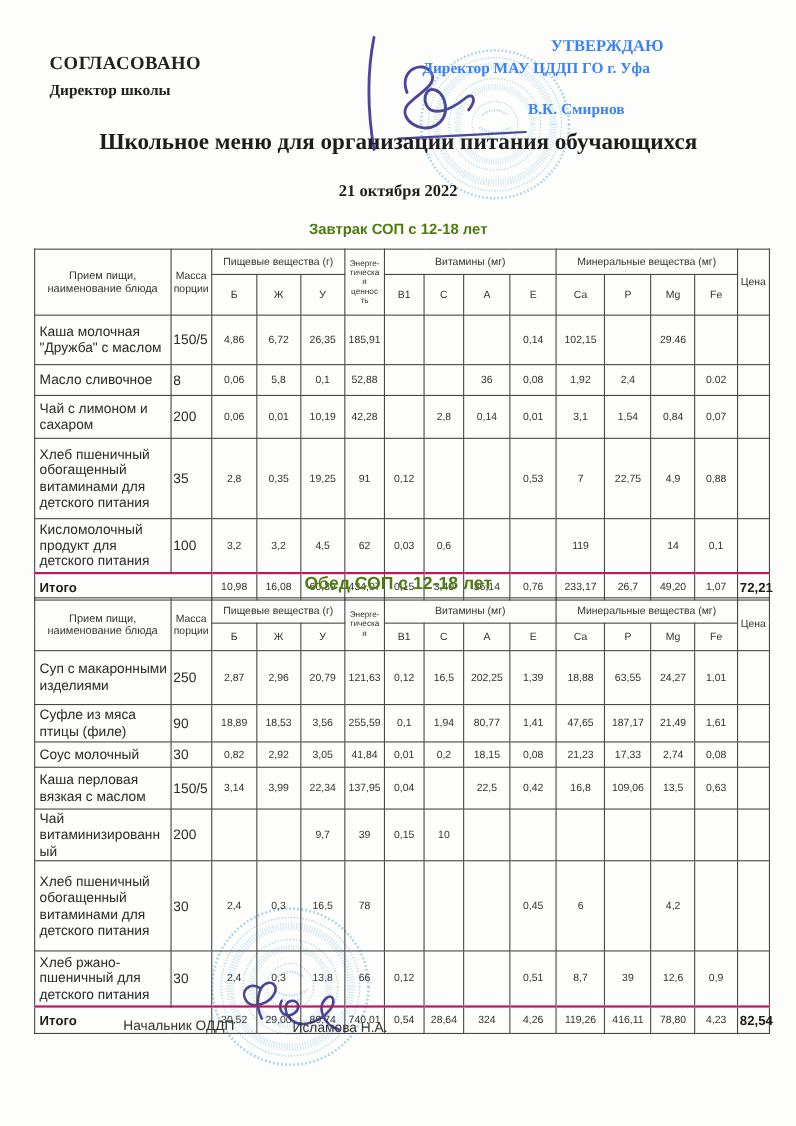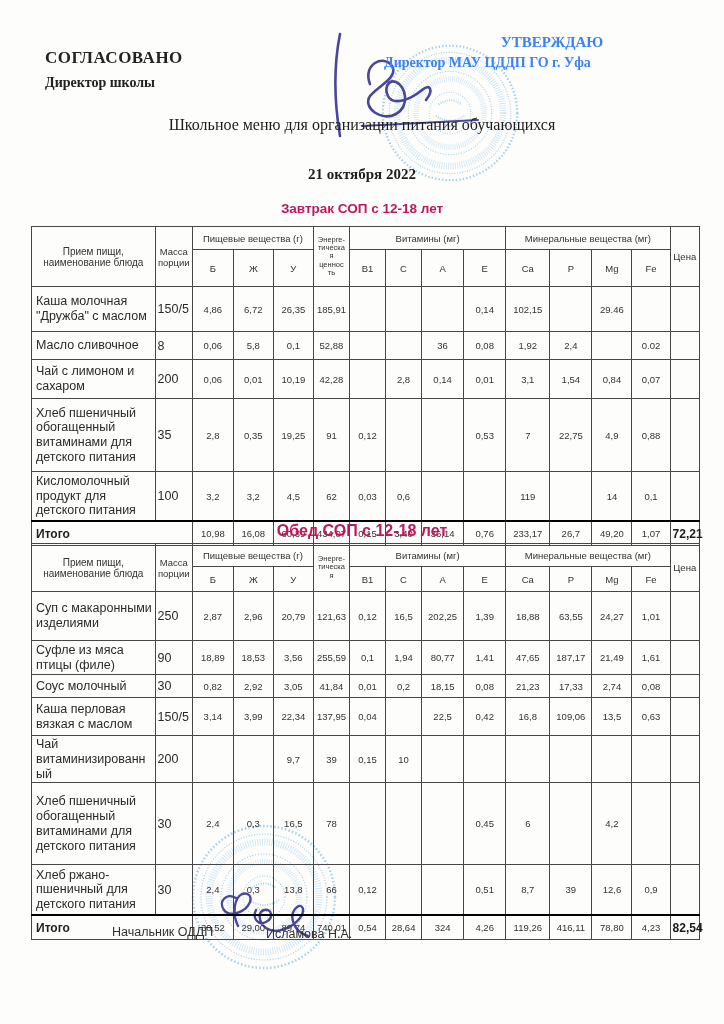--- a/index.html
+++ b/index.html
@@ -12,41 +12,41 @@
     overflow:hidden;
   }
   
   .approve-left{position:absolute;left:45px;top:48px;font-family:"Liberation Serif", serif;font-weight:bold;color:#222;}
   .approve-left .t1{font-size:17px;letter-spacing:.5px;}
   .approve-left .t2{font-size:14px;margin-top:7px;}
   .approve-right{position:absolute;left:372px;top:34px;width:300px;font-family:"Liberation Serif", serif;font-weight:bold;color:#3b82f6;}
   .approve-right .t1{font-size:15px;text-align:center;padding-left:60px;}
   .approve-right .t2{font-size:14px;margin-top:4px;padding-left:12px;white-space:nowrap;}
   .approve-right .t3{font-size:14px;margin-top:22px;padding-left:108px;}
-  .doc-title{position:absolute;left:0;top:116px;width:100%;text-align:center;font-family:"Liberation Serif", serif;font-weight:normal;font-size:16px;color:#1d1d1d;}
+  .doc-title{position:absolute;left:0;top:116px;width:100%;text-align:center;font-family:"Liberation Serif", serif;font-weight:bold;font-size:21px;color:#1d1d1d;}
   .doc-date{position:absolute;left:0;top:166px;width:100%;text-align:center;font-family:"Liberation Serif", serif;font-weight:bold;font-size:15px;color:#1d1d1d;}
-  .caption{position:absolute;width:100%;text-align:center;font-weight:bold;color:#be185d;}
+  .caption{position:absolute;width:100%;text-align:center;font-weight:bold;color:#4d7c0f;}
   .caption.c1{top:201px;font-size:13.5px;}
   .caption.c2{top:522px;font-size:16px;}
   
   table.menu{position:absolute;left:31px;width:669px;border-collapse:collapse;table-layout:fixed;background:transparent;}
   table.menu[data-table="0"]{top:226px;}
   table.menu[data-table="1"]{top:543px;}
   table.menu th, table.menu td{border:1px solid #474747;padding:1px 2px;vertical-align:middle;}
   table.menu{border:1.5px solid #3d3d3d;}
   table.menu th{font-weight:normal;font-size:9.5px;text-align:center;color:#333;}
   table.menu th.dish-h{font-size:10px;}
   table.menu th.energy-h{font-size:7.5px;line-height:1.1;white-space:pre-line;padding:0;}
   table.menu tr.grouprow th{height:20px;margin-left:32px;}
   table.menu[data-table="0"] tr.subrow th{height:34px;}
   table.menu[data-table="1"] tr.subrow th{height:22px;}
   table.menu td.dish{font-size:12.5px;text-align:left;padding-left:4px;line-height:1.18;color:#2a2a2a;overflow-wrap:break-word;}
   table.menu td.mass{font-size:12.5px;color:#2a2a2a;}
   table.menu td.num{font-size:9.5px;text-align:center;color:#333;}
-  table.menu tr.total td{border-top:2px solid #000000;}
+  table.menu tr.total td{border-top:2px solid #be185d;}
   table.menu td.total-label{font-size:12px;font-weight:bold;text-align:left;padding-left:4px;color:#1f1f1f;height:21px;}
   table.menu td.price-total{font-size:12px;font-weight:bold;color:#1b1b1b;}
   
   .footer-pos{position:absolute;left:112px;top:925px;font-size:12.5px;color:#333;}
   .footer-name{position:absolute;left:266px;top:927px;font-size:12.5px;color:#333;}
   
   .stamp{position:absolute;pointer-events:none;}
   .stamp-top{left:379px;top:42px;width:142px;height:142px;}
   .stamp-bottom{left:189px;top:822px;width:150px;height:150px;}
   .sig{position:absolute;pointer-events:none;}
@@ -97,20 +97,21 @@
     </g>
   </svg>
 
   <div class="approve-left">
     <div class="t1">СОГЛАСОВАНО</div>
     <div class="t2">Директор школы</div>
   </div>
   <div class="approve-right">
     <div class="t1">УТВЕРЖДАЮ</div>
     <div class="t2">Директор МАУ ЦДДП ГО г. Уфа</div>
+    <div class="t3">В.К. Смирнов</div>
   </div>
 
   <div class="doc-title">Школьное меню для организации питания обучающихся</div>
   <div class="doc-date">21 октября 2022</div>
 
   <div class="caption c1">Завтрак СОП с 12-18 лет</div>
   <table class="menu" data-table="0">
       <colgroup>
         <col style="width:18.5%">
         <col style="width:5.6%">

